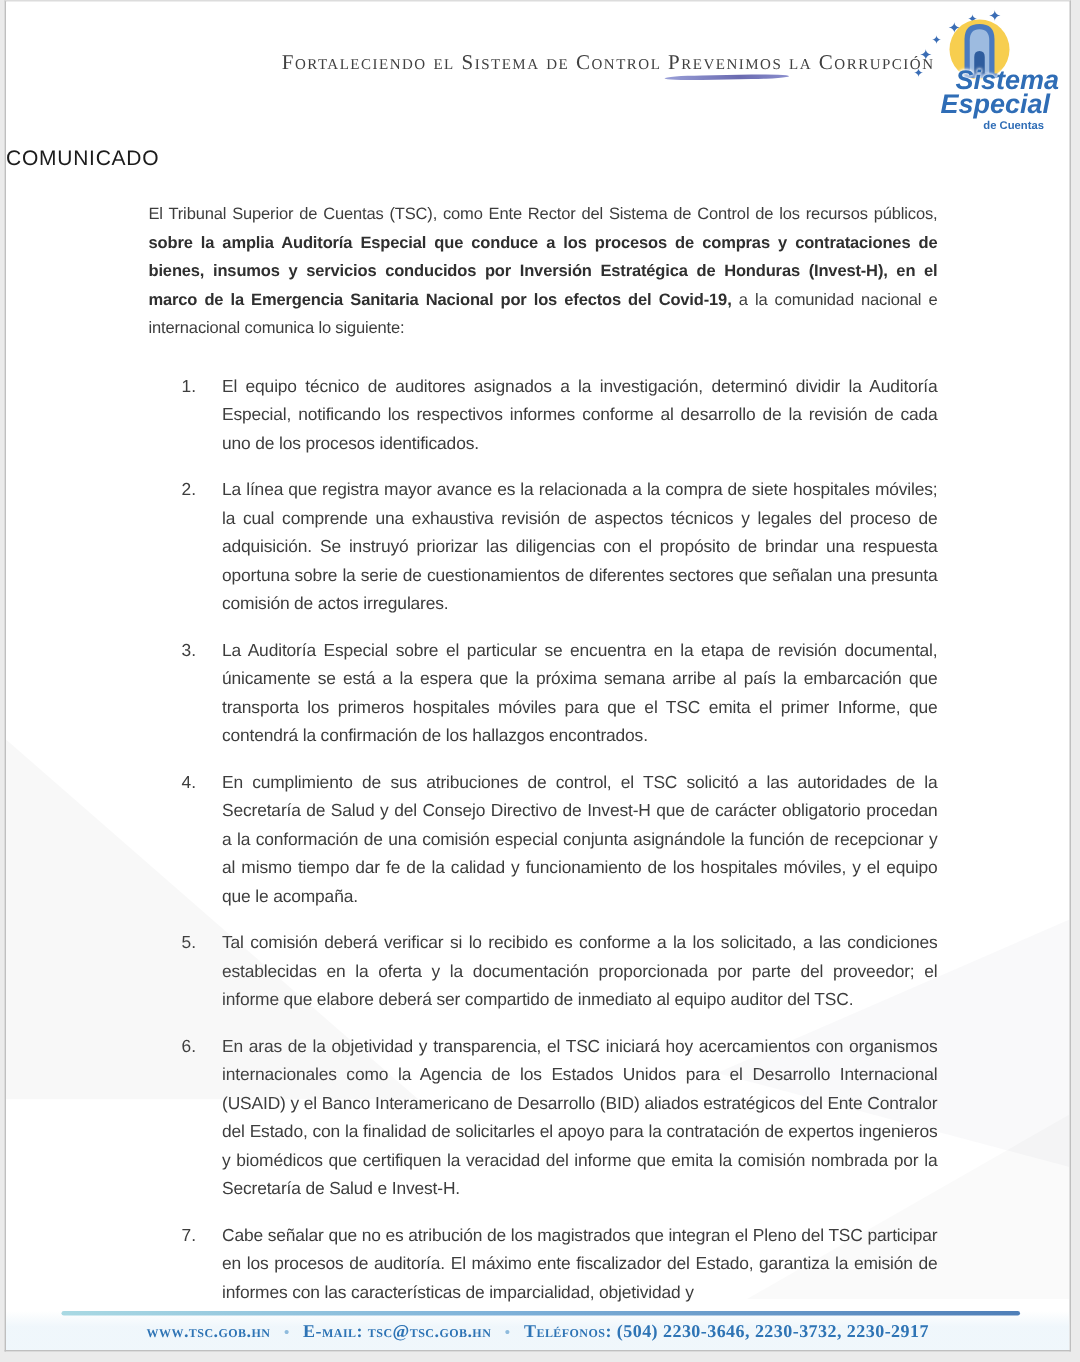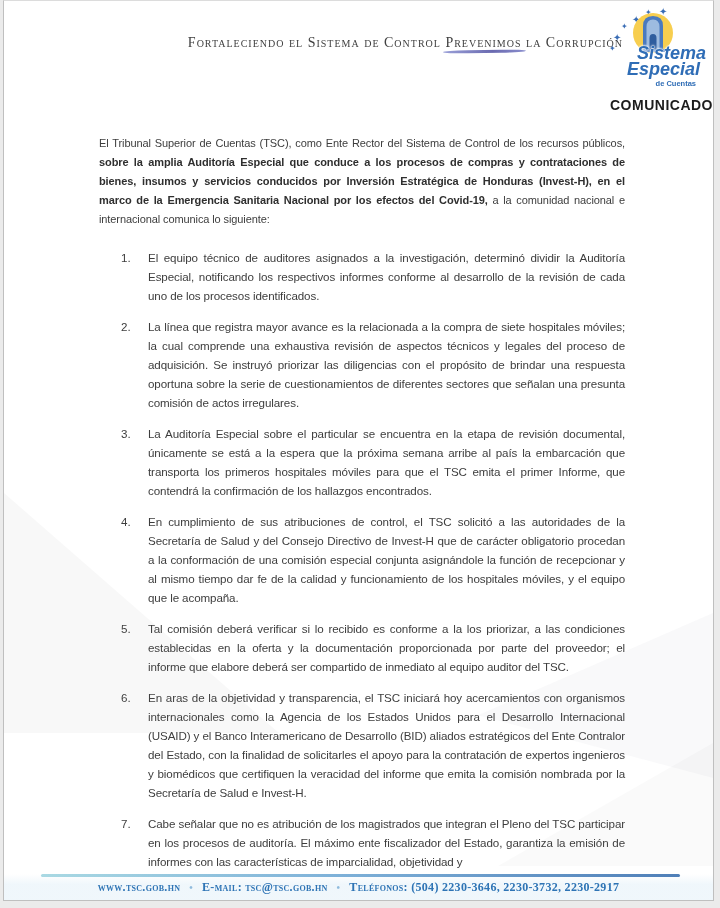--- a/index.html
+++ b/index.html
@@ -69,22 +69,22 @@
   }
   .logo-t1 { top:35px; right:3px; }
   .logo-t2 { top:51px; right:9px; }
   .logo-t3 {
     position:absolute; top:70px; right:13px;
     font-weight:bold; font-size:7.5px;
     color:#2f6db6; white-space:nowrap;
   }
   
   .title {
-    margin:12px 0 0; text-align:right;
-    font-size:14px; font-weight:bold; letter-spacing:0.5px;
+    margin:12px 0 0; text-align:left;
+    font-size:14px; font-weight:normal; letter-spacing:0.5px;
     color:#1c1c1c;
   }
   
   .content { padding:0 88px 0 95px; }
   .intro {
     margin:21px 0 0;
     font-size:11px; line-height:19px; letter-spacing:-0.1px;
     color:#3d3d3d; text-align:justify;
   }
   .intro b { color:#2f2f2f; }
@@ -166,21 +166,21 @@
       <div class="item">
         <div class="item-num">3.</div>
         <div class="item-text">La Auditoría Especial sobre el particular se encuentra en la etapa de revisión documental, únicamente se está a la espera que la próxima semana arribe al país la embarcación que transporta los primeros hospitales móviles para que el TSC emita el primer Informe, que contendrá la confirmación de los hallazgos encontrados.</div>
       </div>
       <div class="item">
         <div class="item-num">4.</div>
         <div class="item-text">En cumplimiento de sus atribuciones de control, el TSC solicitó a las autoridades de la Secretaría de Salud y del Consejo Directivo de Invest-H que de carácter obligatorio procedan a la conformación de una comisión especial conjunta asignándole la función de recepcionar y al mismo tiempo dar fe de la calidad y funcionamiento de los hospitales móviles, y el equipo que le acompaña.</div>
       </div>
       <div class="item">
         <div class="item-num">5.</div>
-        <div class="item-text">Tal comisión deberá verificar si lo recibido es conforme a la los priorizar, a las condiciones establecidas en la oferta y la documentación proporcionada por parte del proveedor; el informe que elabore deberá ser compartido de inmediato al equipo auditor del TSC.</div>
+        <div class="item-text">Tal comisión deberá verificar si lo recibido es conforme a la los solicitado, a las condiciones establecidas en la oferta y la documentación proporcionada por parte del proveedor; el informe que elabore deberá ser compartido de inmediato al equipo auditor del TSC.</div>
       </div>
       <div class="item">
         <div class="item-num">6.</div>
         <div class="item-text">En aras de la objetividad y transparencia, el TSC iniciará hoy acercamientos con organismos internacionales como la Agencia de los Estados Unidos para el Desarrollo Internacional (USAID) y el Banco Interamericano de Desarrollo (BID) aliados estratégicos del Ente Contralor del Estado, con la finalidad de solicitarles el apoyo para la contratación de expertos ingenieros y biomédicos que certifiquen la veracidad del informe que emita la comisión nombrada por la Secretaría de Salud e Invest-H.</div>
       </div>
       <div class="item">
         <div class="item-num">7.</div>
         <div class="item-text">Cabe señalar que no es atribución de los magistrados que integran el Pleno del TSC participar en los procesos de auditoría. El máximo ente fiscalizador del Estado,  garantiza la emisión de informes con las características de imparcialidad, objetividad y</div>
       </div>
     </div>

